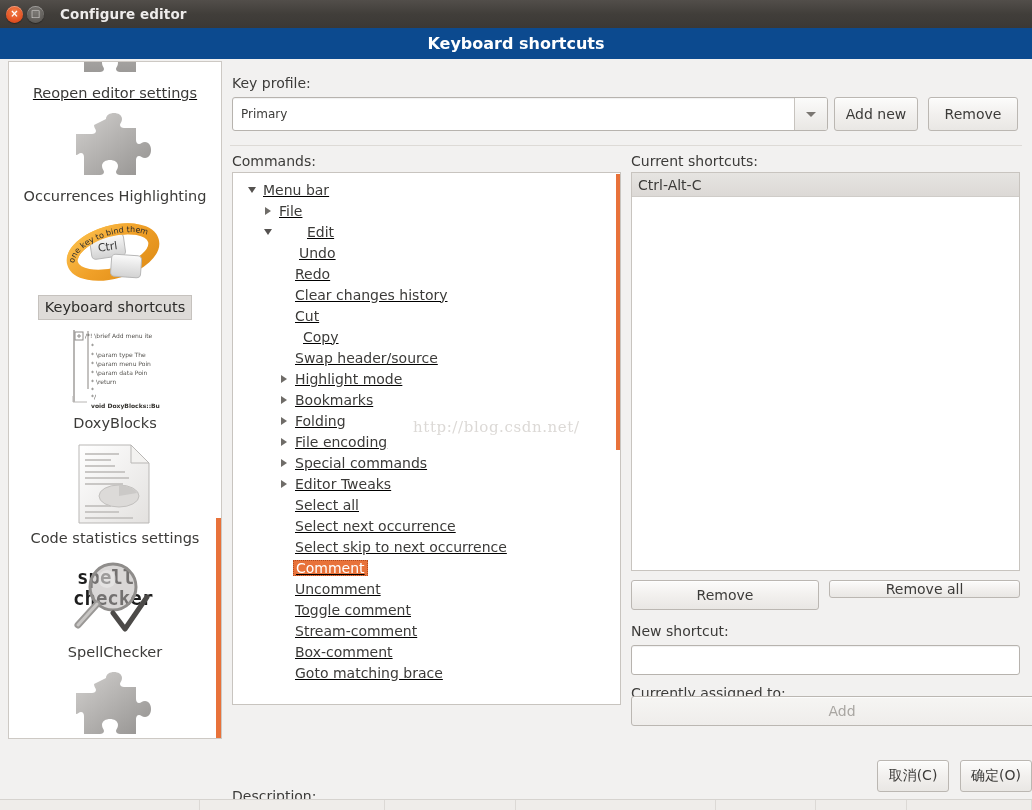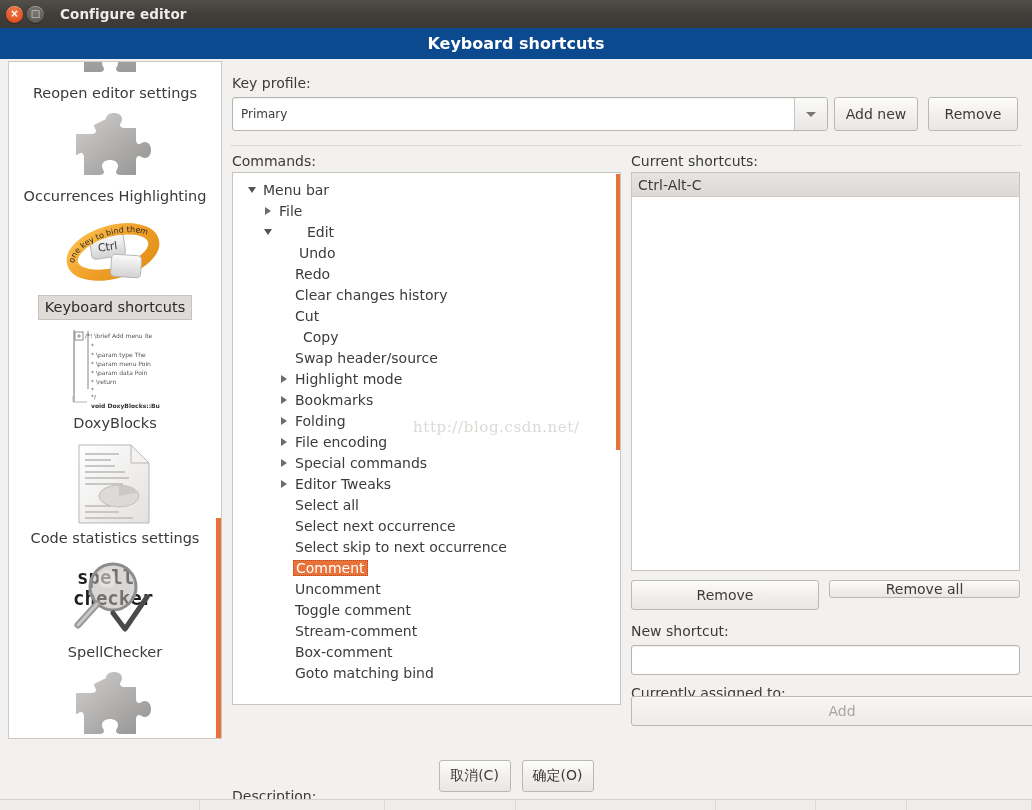--- a/index.html
+++ b/index.html
@@ -129,20 +129,21 @@
   }
 
   .lbl-commands { position: absolute; left: 2px; top: 92px; }
   .lbl-current  { position: absolute; left: 401px; top: 92px; }
 
   
   .tree-wrap {
     position: absolute; left: 2px; top: 111px; width: 389px; height: 533px;
     background: #ffffff; border: 1px solid #c8c4bf; box-sizing: border-box;
     overflow: hidden;
+    text-decoration: underline;
   }
   .tree { position: relative; padding: 6px 0 0 0; }
   .tnode {
     height: 21px; display: flex; align-items: center;
     font-size: 14px; color: #3c3b39; white-space: nowrap;
   }
   .tw { width: 18px; flex: none; display: flex; align-items: center; justify-content: center; }
   .tri-right { width:0;height:0;border-top:4.5px solid transparent;border-bottom:4.5px solid transparent;border-left:6px solid #6f6c68; }
   .tri-down  { width:0;height:0;border-left:4.5px solid transparent;border-right:4.5px solid transparent;border-top:6px solid #555250; }
   .tlabel { padding: 0 2px; }
@@ -192,21 +193,21 @@
   .desc-box {
     position: absolute; left: 0px; top: 748px; width: 792px; height: 1px;
     border-top: 1px solid #cdc9c4;
   }
   .desc-dot {
     position: absolute; left: 789px; top: 747px; width: 3px; height: 3px;
     background: #e8723a;
   }
   .footer {
     position: absolute; left: 0; top: 753px; width: 1032px; height: 45px;
-    display: flex; align-items: center; justify-content: center; gap: 11px;
+    display: flex; align-items: center; justify-content: flex-end; gap: 11px;
   }
   .btn-footer { width: 72px; height: 32px; font-size: 14px; }
   .taskbar {
     position: absolute; left: 0; top: 799px; width: 1032px; height: 11px;
     background: #efedea; border-top: 1px solid #d6d3cf;
     display: flex;
   }
   .taskcell { height: 100%; border-right: 1px solid #dcd9d5; }
 </style>
 </head>
@@ -225,21 +226,21 @@
   </div>
 
   <div class="headerbar">
     <span class="headerbar-title">Keyboard shortcuts</span>
   </div>
 
   <div class="body">
 
     <div class="sidebar">
 
-      <div class="side-item" style="margin-top:-52px;">
+      <div class="side-item" style="margin-top:-52px;text-decoration:underline;">
         <svg class="puzzle" viewBox="0 0 78 70">
           <defs>
               <linearGradient id="pz1" x1="0" y1="0" x2="0" y2="1">
             <stop offset="0" stop-color="#c9c7c5"></stop>
                 <stop offset="1" stop-color="#9c9a98"></stop>
           </linearGradient>
             </defs>
           <path fill="url(#pz1)" d="M30 6c0-4 4-6 8-6s8 2 8 6c0 3-2 4-2 6 0 2 2 3 4 3h12v12c0 2 1 4 3 4 2 0 3-2 6-2 4 0 6 4 6 8s-2 8-6 8c-3 0-4-2-6-2-2 0-3 2-3 4v15H44c-2 0-4-1-4-3 0-2 2-3 2-6 0-4-4-6-8-6s-8 2-8 6c0 3 2 4 2 6 0 2-2 3-4 3H8V44c0-2-1-4-3-4-2 0-3 2-5 2V21h16c2 0 4-1 4-3 0-2-2-3-2-6z"></path>
         </svg>
         <div class="side-label">Reopen editor settings</div>
@@ -494,21 +495,21 @@
             <div class="tnode" style="padding-left: 42px;">
               <span class="tw"></span>
               <span class="tlabel">Stream-comment</span>
             </div>
             <div class="tnode" style="padding-left: 42px;">
               <span class="tw"></span>
               <span class="tlabel">Box-comment</span>
             </div>
             <div class="tnode" style="padding-left: 42px;">
               <span class="tw"></span>
-              <span class="tlabel">Goto matching bind</span>
+              <span class="tlabel">Goto matching brace</span>
             </div>
           </div>
         <div class="watermark">http://blog.csdn.net/</div>
         <div class="tree-scroll"></div>
       </div>
 
       <div class="shlist" id="shlist-host">
           <div class="shrow">Ctrl-Alt-C</div>
         </div>
 

